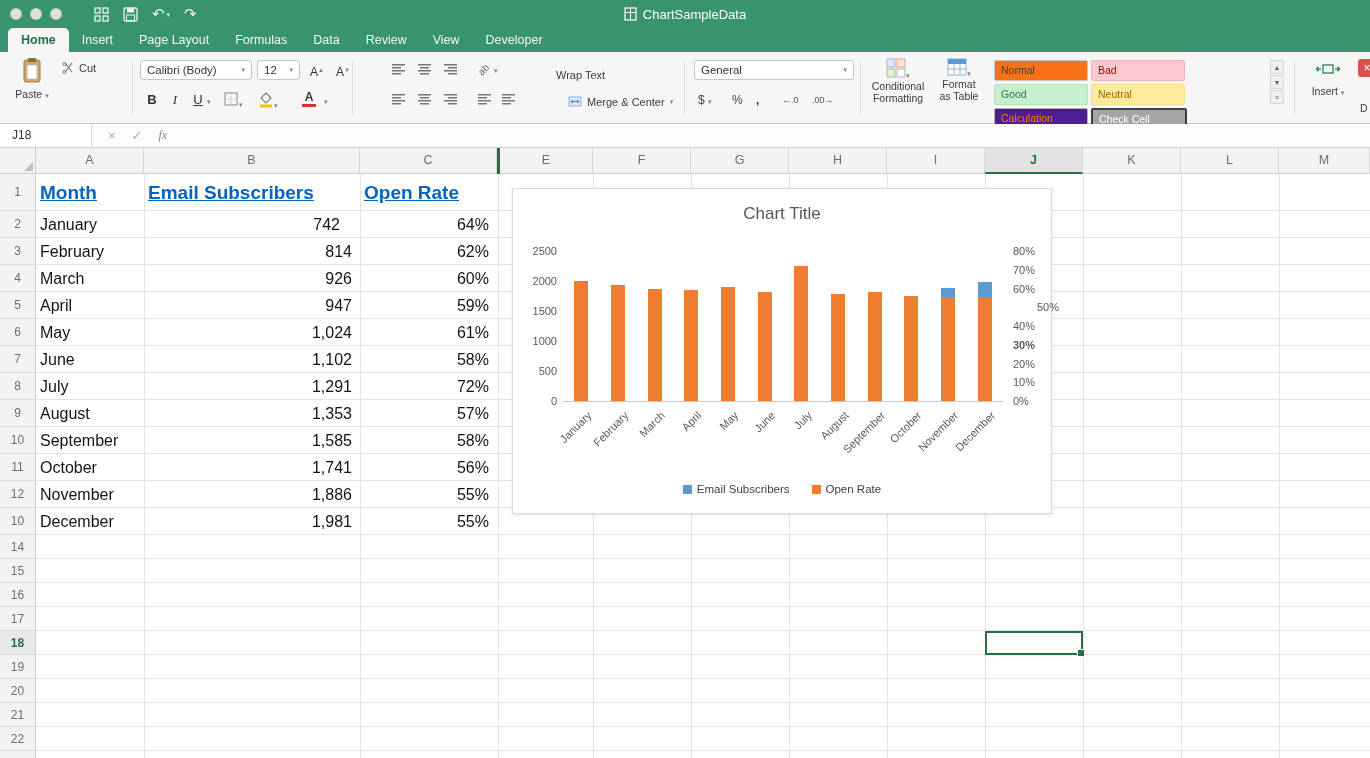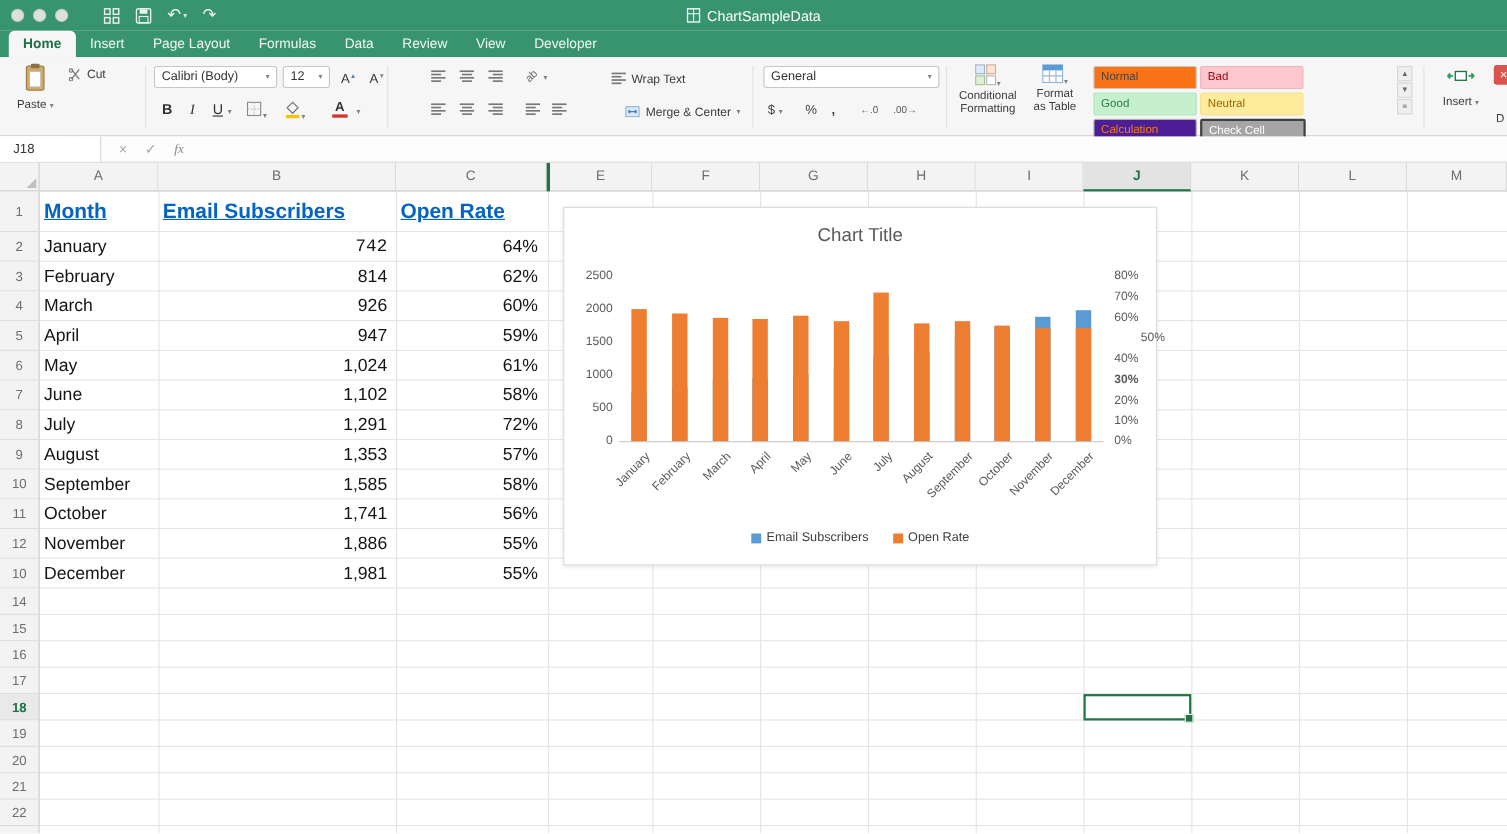--- a/index.html
+++ b/index.html
@@ -223,21 +223,21 @@
   <span class="ico-lines" style="left:392px;top:12px;"></span>
   <span class="ico-lines ctr" style="left:418px;top:12px;"></span>
   <span class="ico-lines rgt" style="left:444px;top:12px;"></span>
   <span class="orient" style="left:478px;top:12px;">ab</span>
   <span class="arr" style="position:absolute;left:494px;top:15px;">▾</span>
   <span class="ico-lines" style="left:392px;top:42px;"></span>
   <span class="ico-lines ctr" style="left:418px;top:42px;"></span>
   <span class="ico-lines rgt" style="left:444px;top:42px;"></span>
   <span class="ico-lines" style="left:478px;top:42px;"></span>
   <span class="ico-lines" style="left:502px;top:42px;"></span>
-  <div class="smallbtn" style="position:absolute;left:556px;top:12px;">
+  <div class="smallbtn" style="position:absolute;left:556px;top:12px;flex-direction:column;">
     <span class="ico-lines" style="position:static;"></span>
     <span>Wrap Text</span>
   </div>
   <div class="smallbtn" style="position:absolute;left:568px;top:42px;">
     <svg width="14" height="11">
       <rect x="1" y="1" width="12" height="9" fill="#dce9f7" stroke="#8fb4d9"></rect>
       <path d="M3 5.5 H11 M3 5.5 l2 -1.6 M3 5.5 l2 1.6 M11 5.5 l-2 -1.6 M11 5.5 l-2 1.6" stroke="#4a7fb5" fill="none"></path>
     </svg>
     <span>Merge &amp; Center</span>
     <span class="arr">▾</span>
@@ -450,21 +450,21 @@
     <div class="row-header" style="top: 459px; height: 24px; line-height: 24px;">17</div>
     <div class="row-header sel" style="top: 483px; height: 24px; line-height: 24px;">18</div>
     <div class="row-header" style="top: 507px; height: 24px; line-height: 24px;">19</div>
     <div class="row-header" style="top: 531px; height: 24px; line-height: 24px;">20</div>
     <div class="row-header" style="top: 555px; height: 24px; line-height: 24px;">21</div>
     <div class="row-header" style="top: 579px; height: 24px; line-height: 24px;">22</div>
     <div class="cell hdrcell" style="left: 40px; width: 100px; top: 26px; line-height: 37px;">Month</div>
     <div class="cell hdrcell" style="left: 148px; width: 208px; top: 26px; line-height: 37px;">Email Subscribers</div>
     <div class="cell hdrcell" style="left: 364px; width: 129px; top: 26px; line-height: 37px;">Open Rate</div>
     <div class="cell lft" style="left: 40px; width: 96px; top: 63px; line-height: 27px;">January</div>
-    <div class="cell rgt" style="left: 148px; width: 204px; top: 63px; line-height: 27px; font-family: Liberation Mono, monospace;">742</div>
+    <div class="cell rgt" style="left: 136px; width: 204px; top: 63px; line-height: 27px;">742</div>
     <div class="cell rgt" style="left: 364px; width: 125px; top: 63px; line-height: 27px;">64%</div>
     <div class="cell lft" style="left: 40px; width: 96px; top: 90px; line-height: 27px;">February</div>
     <div class="cell rgt" style="left: 148px; width: 204px; top: 90px; line-height: 27px;">814</div>
     <div class="cell rgt" style="left: 364px; width: 125px; top: 90px; line-height: 27px;">62%</div>
     <div class="cell lft" style="left: 40px; width: 96px; top: 117px; line-height: 27px;">March</div>
     <div class="cell rgt" style="left: 148px; width: 204px; top: 117px; line-height: 27px;">926</div>
     <div class="cell rgt" style="left: 364px; width: 125px; top: 117px; line-height: 27px;">60%</div>
     <div class="cell lft" style="left: 40px; width: 96px; top: 144px; line-height: 27px;">April</div>
     <div class="cell rgt" style="left: 148px; width: 204px; top: 144px; line-height: 27px;">947</div>
     <div class="cell rgt" style="left: 364px; width: 125px; top: 144px; line-height: 27px;">59%</div>

